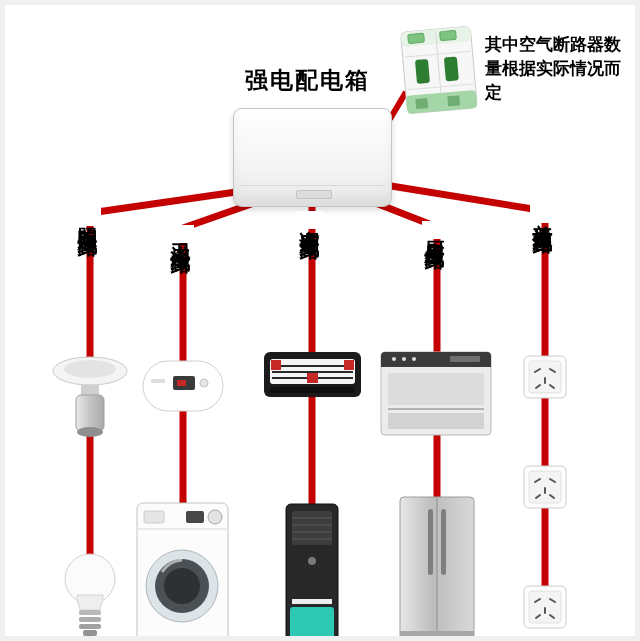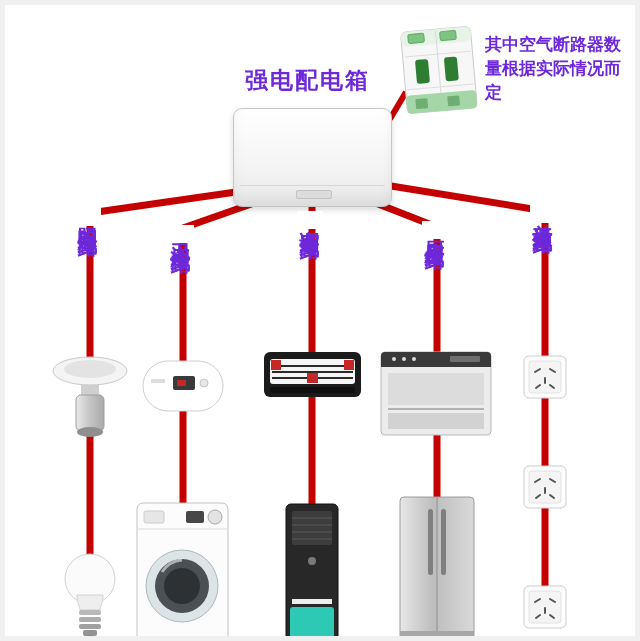--- a/index.html
+++ b/index.html
@@ -3,21 +3,21 @@
 <meta charset="utf-8">
 <style>
   html,body{margin:0;padding:0;background:#fafafa;}
   .stage{
     position:relative;width:640px;height:641px;background:#ffffff;
     border:5px solid #f0f0f0;box-sizing:border-box;overflow:hidden;
     font-family:"Liberation Sans","DejaVu Sans",sans-serif;
   }
   .wires{position:absolute;left:0;top:0;z-index:1;}
   .dev{position:absolute;z-index:2;}
-  .txt{position:absolute;z-index:3;color:#6d28d9;}
+  .txt{position:absolute;z-index:3;color:#000000;}
   .panel-title{left:240px;top:60px;font-size:23px;font-weight:700;letter-spacing:2px;font-family:Liberation Serif, serif;}
   .breaker-note{left:480px;top:28px;width:152px;font-size:17px;font-weight:700;line-height:1.42;}
   .vlabel{
     writing-mode:vertical-rl;text-orientation:upright;
     font-weight:700;font-size:20px;letter-spacing:2px;
     background:#fff;padding:3px 2px;line-height:1.1;
   }
   .dist-box{
     left:228px;top:103px;width:157px;height:97px;
     background:linear-gradient(180deg,#ffffff 0%,#f4f4f4 60%,#e7e7e7 100%);

